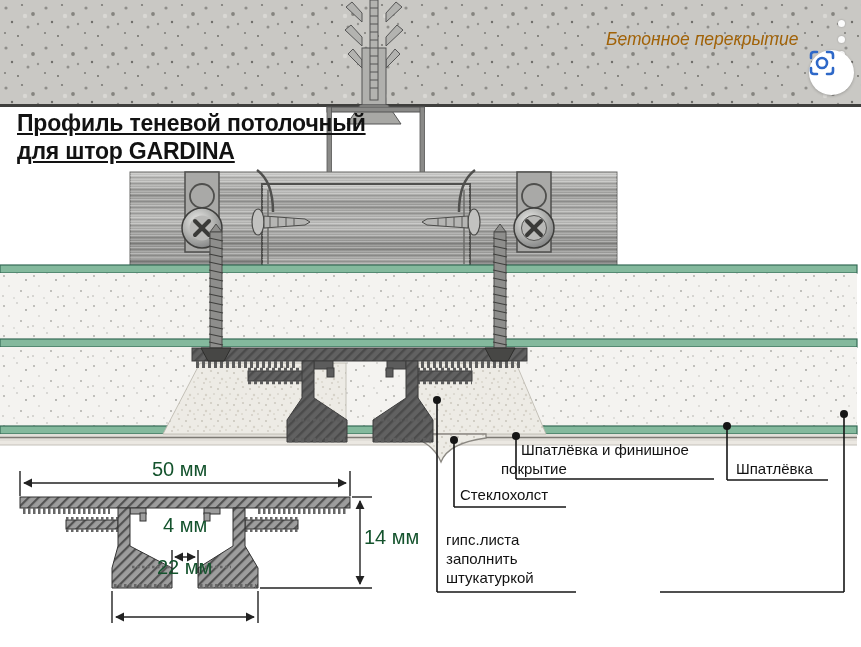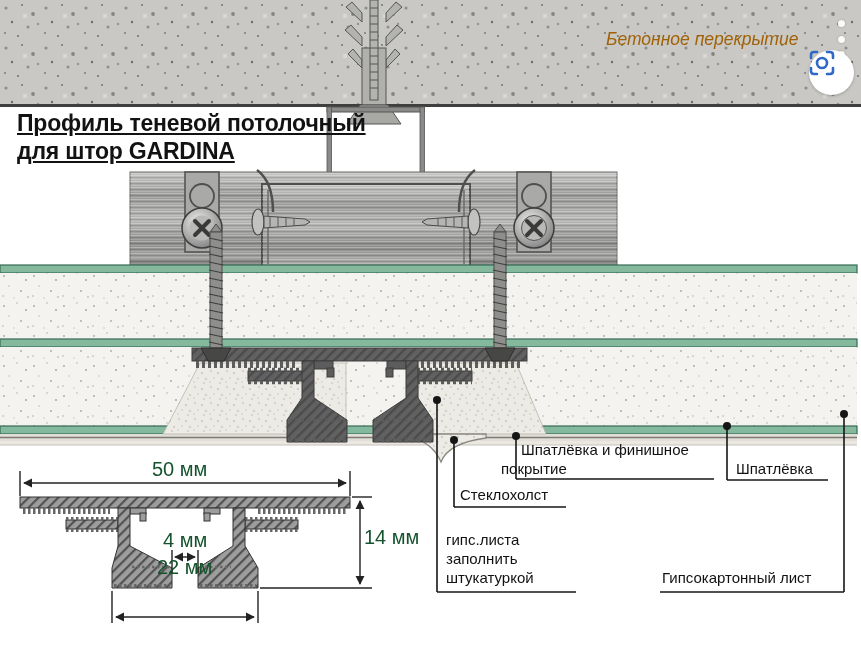--- a/index.html
+++ b/index.html
@@ -348,24 +348,23 @@
 <div class="lbl" style="left:501px;top:459px">покрытие</div>
 
 <div class="lbl" style="left:736px;top:459px">Шпатлёвка</div>
 
 <div class="lbl" style="left:460px;top:485px">Стеклохолст</div>
 
 <div class="lbl" style="left:446px;top:530px">гипс.листа</div>
 <div class="lbl" style="left:446px;top:549px">заполнить</div>
 <div class="lbl" style="left:446px;top:568px">штукатуркой</div>
 
-<div class="lbl" style="left:662px;top:568px">Гипсокартонный лист</div>
 
 <div class="lbl dim" style="left:152px;top:460px">50 мм</div>
-<div class="lbl dim" style="left:163px;top:531px">4 мм</div>
+<div class="lbl dim" style="left:163px;top:516px">4 мм</div>
 <div class="lbl dim" style="left:364px;top:528px">14 мм</div>
 <div class="lbl dim" style="left:157px;top:558px">22 мм</div>
 
 <div class="menu-btn">
   <i></i>
   <i></i>
   <i></i>
 </div>
 
 <div class="lens-btn">

